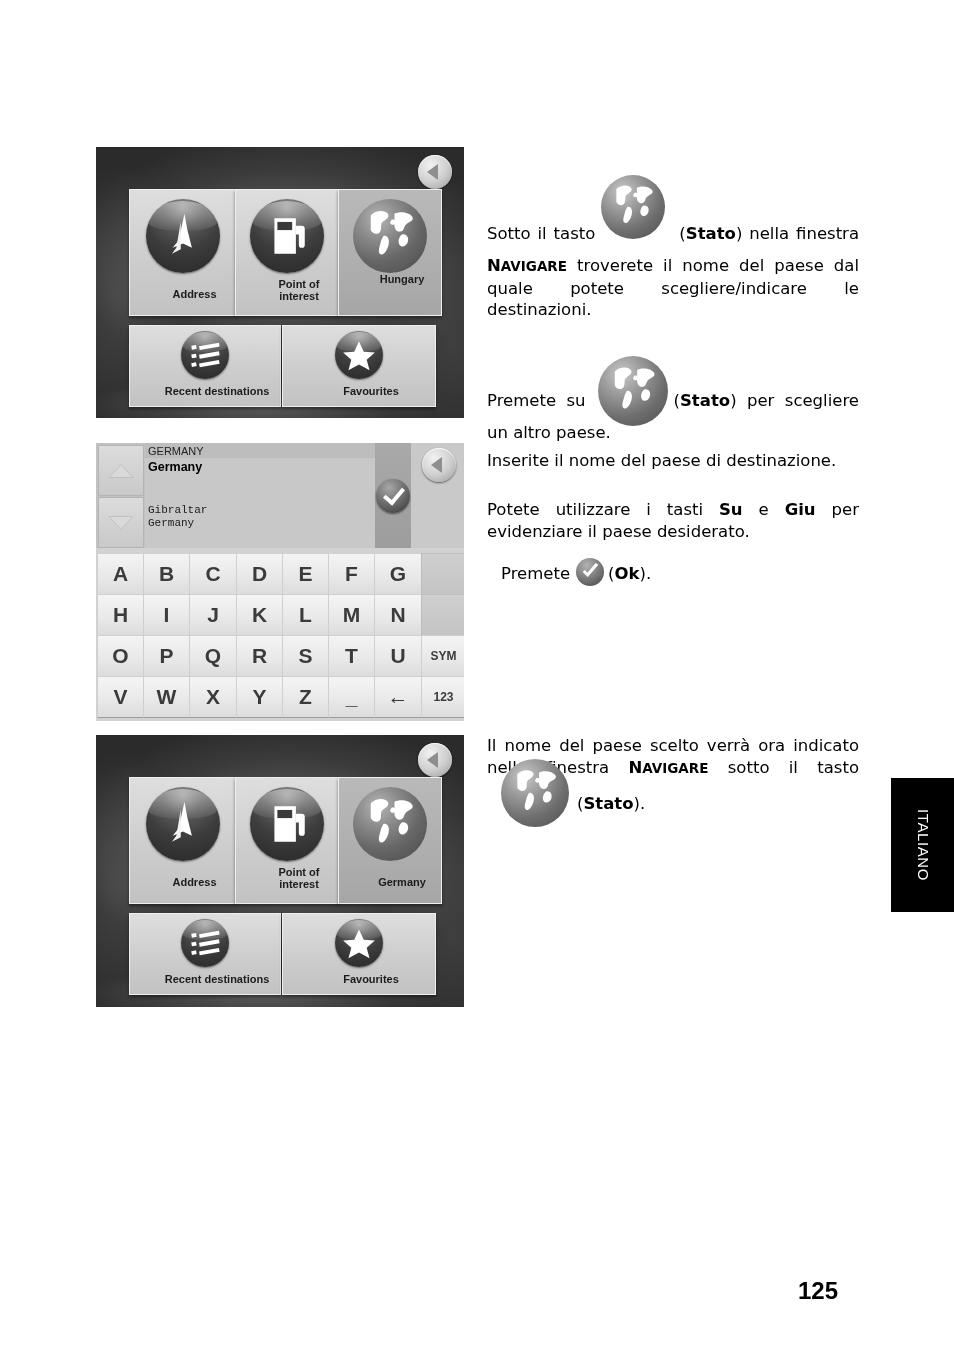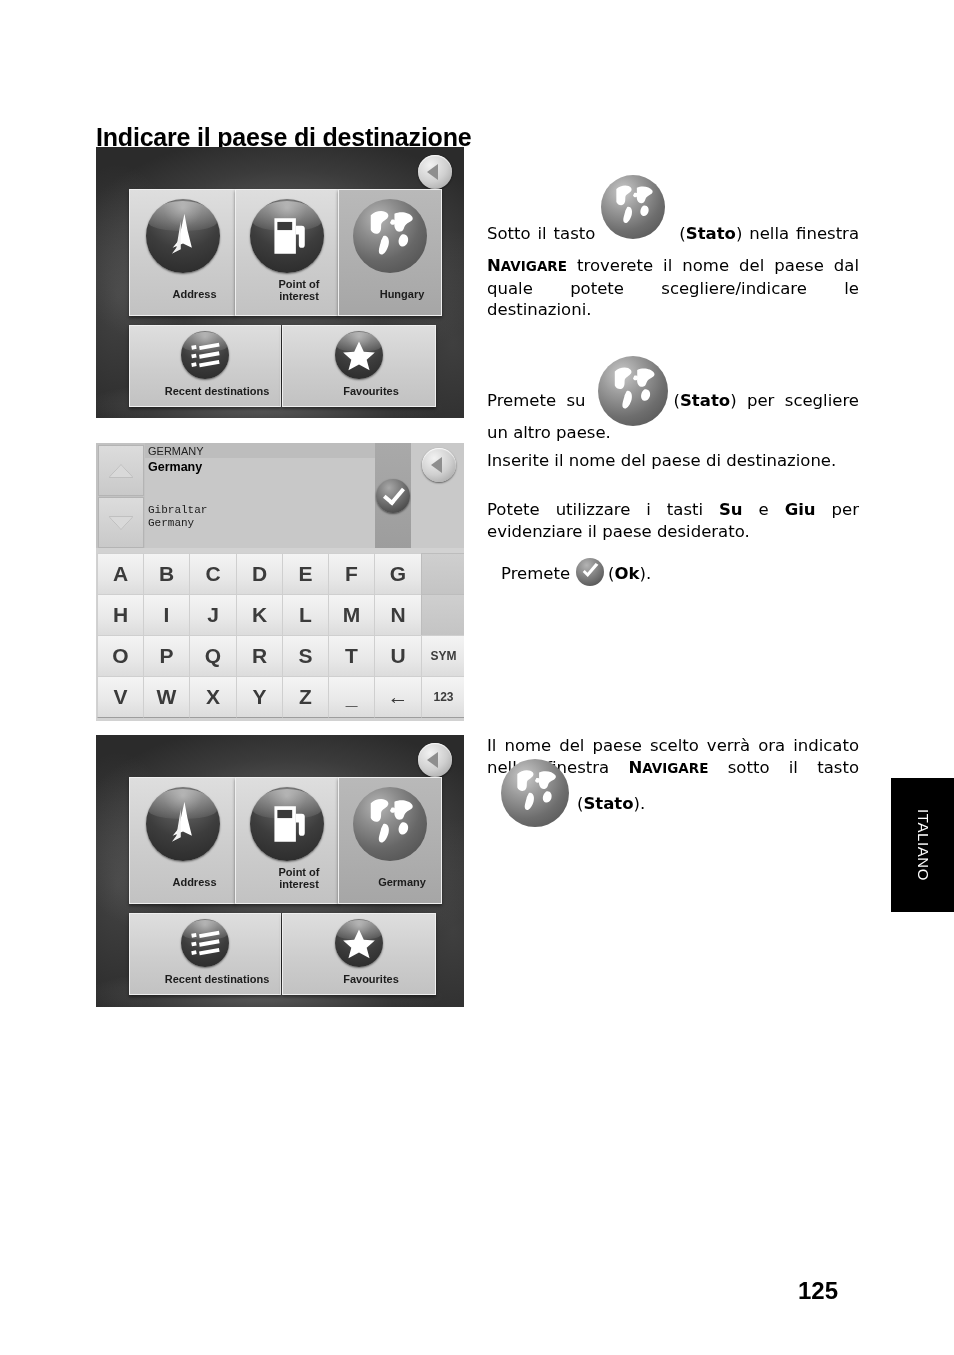--- a/index.html
+++ b/index.html
@@ -172,21 +172,20 @@
   #page-number{
     position:absolute;left:798px;top:1277px;
     font-family:"Liberation Sans",sans-serif;font-size:24px;font-weight:bold;color:#000;
   }
 </style>
 </head>
 <body>
 
 <div class="page">
 
-  <h1 id="page-title">Indicare il paese di destinazione</h1>
 
   <div class="shot" style="left:96px;top:147px;width:368px;height:271px;">
     <div class="shot-bg"></div>
 
     <div class="backbtn" style="right:12px;top:8px;"></div>
 
     <div class="tile" style="left:33px;top:42px;width:105px;height:125px;">
       <div class="badge" style="width:74px;height:74px;margin-top:9px;">
         <svg viewBox="0 0 100 100">
             <path d="M52 20 L44 56 L36 66 L50 60 L62 66 L56 42 Z" fill="#ffffff"></path>
@@ -211,21 +210,21 @@
     <div class="tile dim" style="left:242px;top:42px;width:102px;height:125px;">
       <div class="globe" style="width:74px;height:74px;margin-top:9px;">
         <svg viewBox="0 0 100 100">
           <path d="M24 22 C30 16 42 14 47 20 C50 25 44 28 40 31 C36 34 40 40 36 45 C33 49 26 47 24 42 Z" fill="#fff"></path>
           <path d="M41 50 C46 48 50 54 48 62 C46 70 40 78 36 74 C33 70 37 62 38 56 Z" fill="#fff"></path>
           <path d="M56 20 C64 16 76 18 80 24 C83 29 76 31 72 34 C68 37 70 43 64 44 C58 45 55 38 56 32 Z" fill="#fff"></path>
           <path d="M66 48 C72 46 76 52 74 58 C72 64 66 66 63 62 C60 58 62 51 66 48 Z" fill="#fff"></path>
           <path d="M52 28 C56 27 59 30 57 33 C55 36 51 35 50 32 Z" fill="#fff"></path>
         </svg>
       </div>
-      <div class="tile-label" style="margin-top:15px;">Hungary</div>
+      <div class="tile-label" style="">Hungary</div>
     </div>
 
     <div class="tile" style="left:33px;top:178px;width:150px;height:80px;">
       <div class="badge" style="width:48px;height:48px;margin-top:5px;">
         <svg viewBox="0 0 100 100">
           <rect x="22" y="30" width="10" height="8" fill="#fff" transform="rotate(-10 27 34)"></rect>
           <rect x="38" y="28" width="42" height="8" fill="#fff" transform="rotate(-10 59 32)"></rect>
           <rect x="22" y="48" width="10" height="8" fill="#fff" transform="rotate(-10 27 52)"></rect>
           <rect x="38" y="46" width="42" height="8" fill="#fff" transform="rotate(-10 59 50)"></rect>
           <rect x="22" y="66" width="10" height="8" fill="#fff" transform="rotate(-10 27 70)"></rect>

